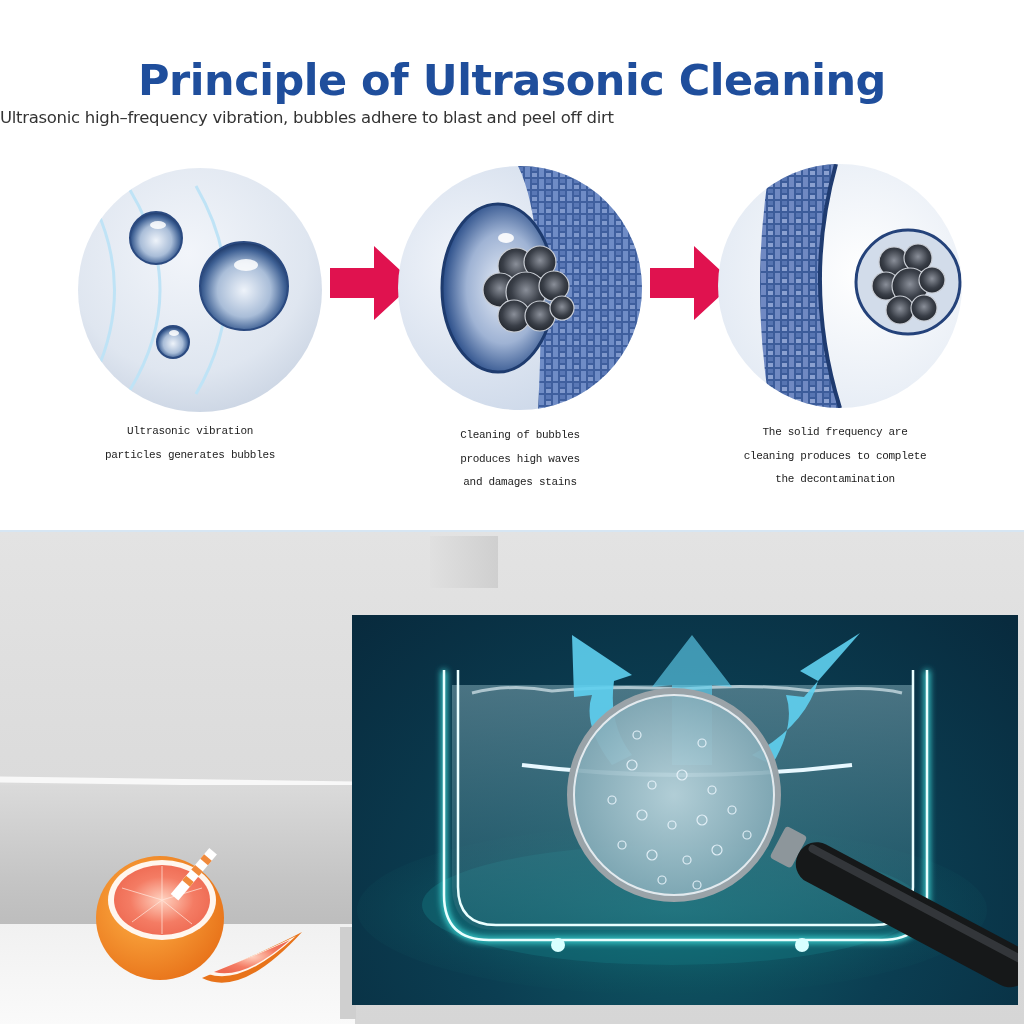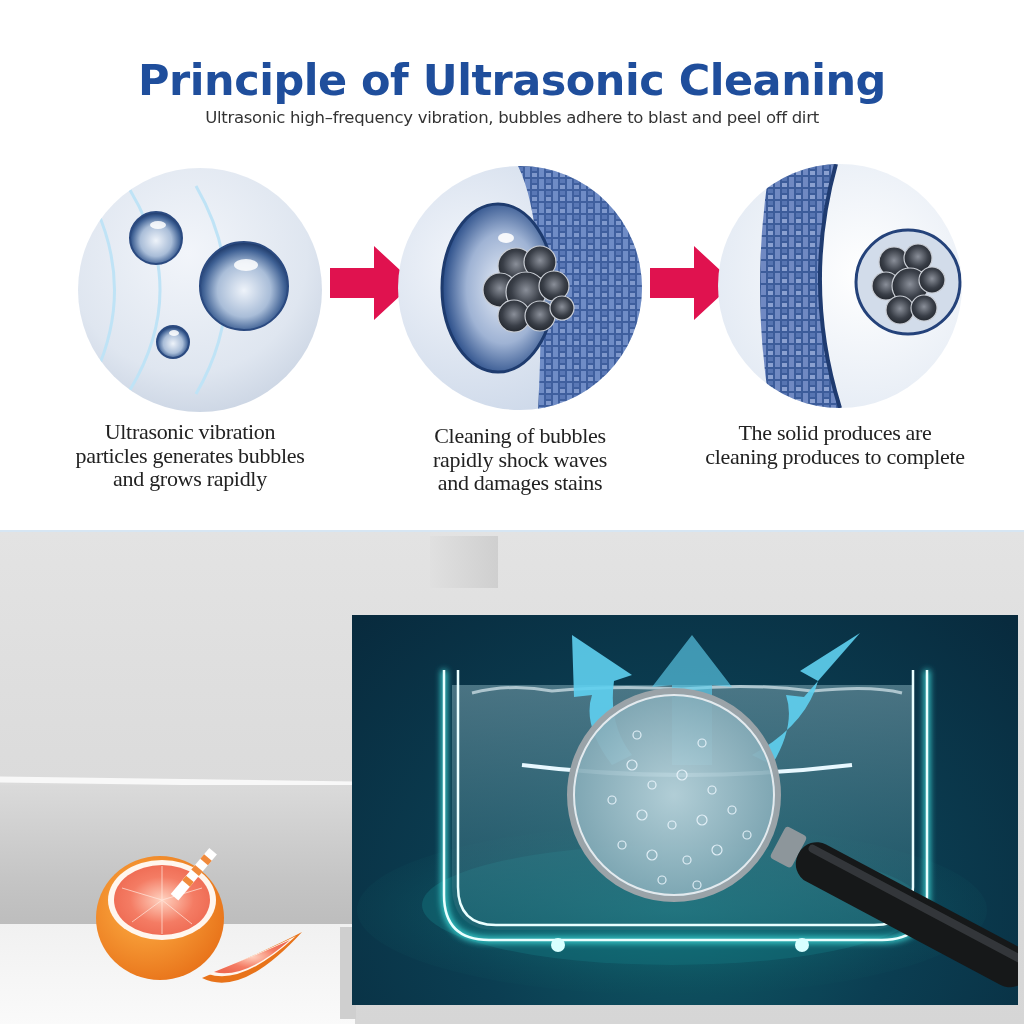--- a/index.html
+++ b/index.html
@@ -6,38 +6,38 @@
     html, body { width: 1024px; height: 1024px; overflow: hidden; background: #ffffff; }
     body { position: relative; font-family: "DejaVu Sans", sans-serif; }
 
     .top { position: absolute; left: 0; top: 0; width: 1024px; height: 542px; background: #ffffff; }
     .title {
       position: absolute; left: 0; top: 52px; width: 1024px; text-align: center;
       font-family: "DejaVu Sans", sans-serif; font-weight: bold; font-size: 43px;
       color: #1f4e9c; letter-spacing: -0.5px; line-height: 56px;
     }
     .subtitle {
-      position: absolute; left: 0; top: 106px; width: 1024px; text-align: center;
+      position: absolute; left: 0; top: 106px; width: 1024px; 
       font-family: "DejaVu Sans", sans-serif; font-size: 16.5px; color: #333333;
       letter-spacing: -0.3px; line-height: 24px;
     }
 
     .step-circle { position: absolute; width: 244px; height: 244px; border-radius: 50%; overflow: hidden; }
     .step-circle svg { width: 100%; height: 100%; display: block; }
     .c1 { left: 78px; top: 168px; }
     .c2 { left: 398px; top: 166px; }
     .c3 { left: 718px; top: 164px; }
 
     .arrow { position: absolute; width: 84px; height: 74px; }
     .a1 { left: 330px; top: 246px; }
     .a2 { left: 650px; top: 246px; }
 
     .caption {
-      position: absolute; text-align: center; font-family: Liberation Serif, serif;
-      font-size: 22px; line-height: 23.5px; color: #222222; letter-spacing: -0.3px;
+      position: absolute; text-align: center; font-family: Liberation Mono, monospace;
+      font-size: 11px; line-height: 23.5px; color: #222222; letter-spacing: -0.3px;
     }
     .cap1 { left: 40px; top: 420px; width: 300px; }
     .cap2 { left: 370px; top: 424px; width: 300px; }
     .cap3 { left: 670px; top: 421px; width: 330px; }
     .caption span { display: block; white-space: nowrap; }
 
     .bottom {
       position: absolute; left: 0; top: 530px; width: 1024px; height: 494px;
       background: linear-gradient(180deg, #e3e3e3 0%, #dcdcdc 45%, #d6d6d6 100%);
       border-top: 2px solid #d7e6f3;
@@ -176,30 +176,30 @@
         <circle cx="214" cy="116" r="13"></circle>
           <circle cx="182" cy="146" r="14"></circle>
         <circle cx="206" cy="144" r="13"></circle>
       </g>
     </svg>
   </div>
 
   <p class="caption cap1">
     <span>Ultrasonic vibration</span>
     <span>particles generates bubbles</span>
-    <span>and grows rapidly</span>
   </p>
   <p class="caption cap2">
     <span>Cleaning of bubbles</span>
-    <span>rapidly shock waves</span>
+    <span>produces high waves</span>
     <span>and damages stains</span>
   </p>
   <p class="caption cap3">
-    <span>The solid produces are</span>
+    <span>The solid frequency are</span>
     <span>cleaning produces to complete</span>
+    <span>the decontamination</span>
   </p>
 </div>
 
 <div class="bottom">
   <div class="wall-shade"></div>
   <div class="shelf-line"></div>
   <div class="shelf-face"></div>
   <div class="table-top"></div>
   <div class="stand"></div>
 </div>

